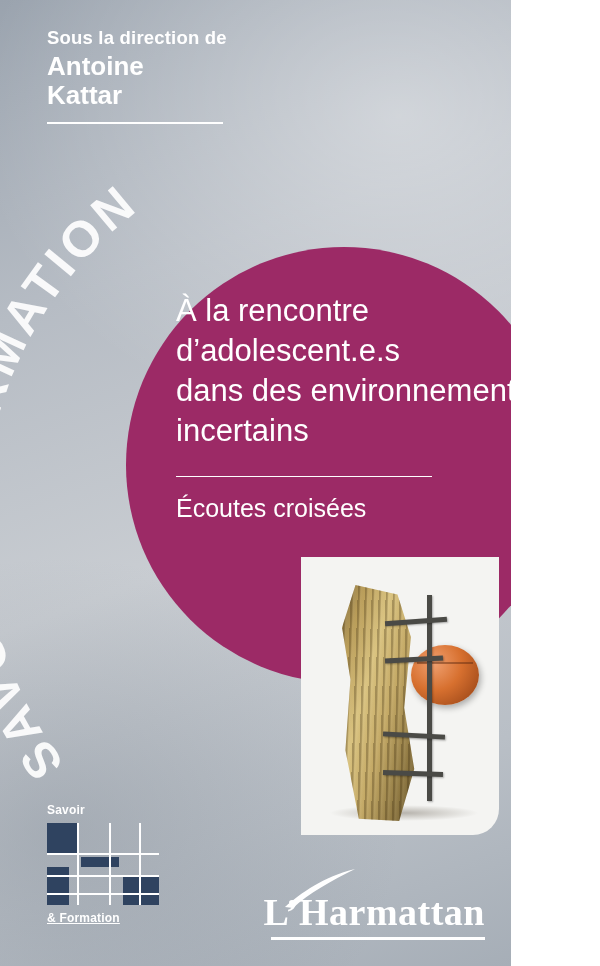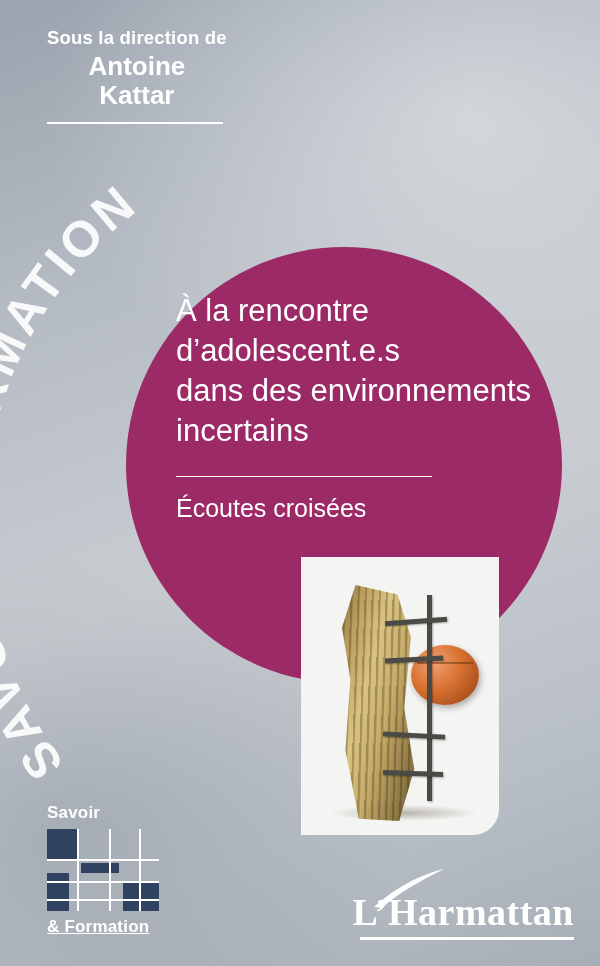--- a/index.html
+++ b/index.html
@@ -5,21 +5,21 @@
   html, body {
     margin: 0;
     padding: 0;
     background: #ffffff;
   }
   body {
     font-family: "Liberation Sans", sans-serif;
   }
   #cover {
     position: relative;
-    width: 600px;
+    width: 511px;
     height: 966px;
     overflow: hidden;
     background: linear-gradient(160deg, #9aa3ae 0%, #b6bcc4 28%, #c9cdd2 55%, #b9bfc6 80%, #a6aeb7 100%);
   }
   
   #cover::before {
     content: "";
     position: absolute;
     left: 0; top: 0; right: 0; bottom: 0;
     background: radial-gradient(ellipse 680px 520px at 78% 12%, rgba(255,255,255,0.42), rgba(255,255,255,0) 62%),
@@ -40,21 +40,20 @@
     font-weight: bold;
     letter-spacing: 0.2px;
     line-height: 1.25;
   }
   .credit .author {
     font-size: 26px;
     font-weight: bold;
     line-height: 1.12;
     margin-top: 3px;
     white-space: pre-line;
-    text-align: center;
   }
   .credit .rule {
     width: 176px;
     height: 2px;
     background: #ffffff;
     margin-top: 12px;
   }
 
   
   .arc {
@@ -181,21 +180,21 @@
   .collection-logo {
     position: absolute;
     left: 47px;
     top: 803px;
     width: 112px;
     z-index: 6;
     color: #ffffff;
   }
   .collection-logo .cl-top,
   .collection-logo .cl-bottom {
-    font-size: 17px;
+    font-size: 12px;
     font-weight: bold;
     letter-spacing: 0.2px;
   }
   .collection-logo .cl-top { margin-bottom: 6px; }
   .collection-logo .cl-bottom { margin-top: 6px; text-decoration: underline; }
   .cl-grid {
     position: relative;
     width: 112px;
     height: 82px;
   }

